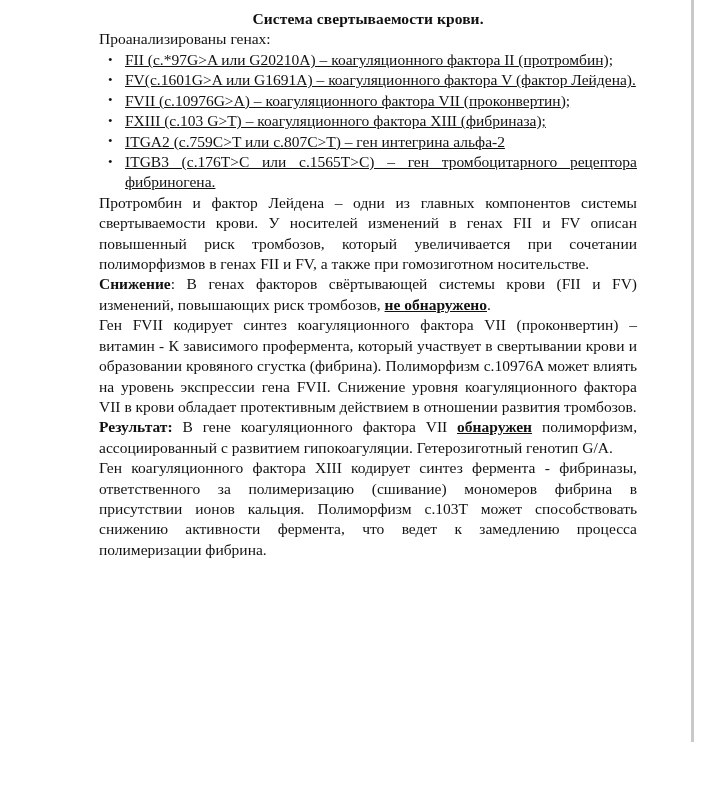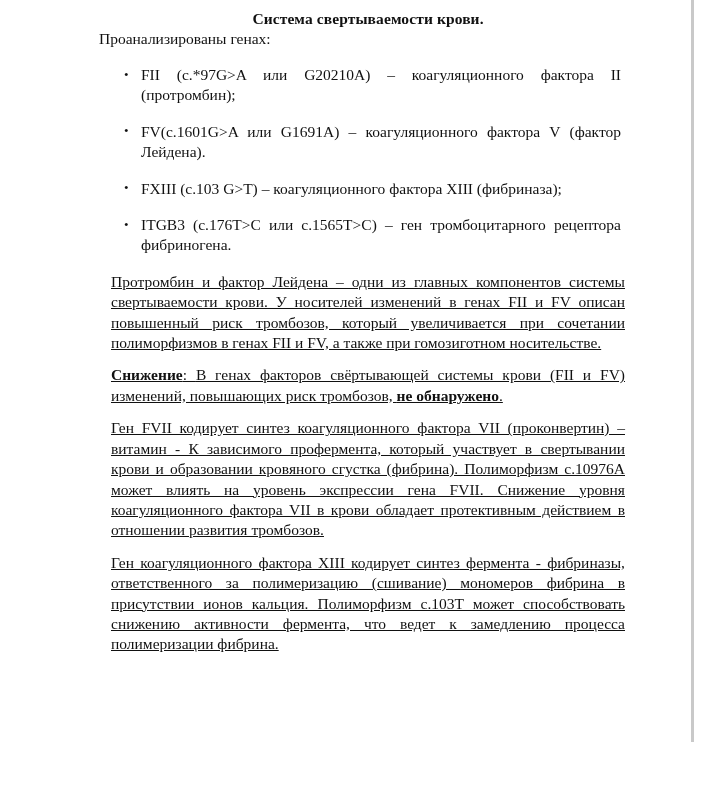--- a/index.html
+++ b/index.html
@@ -59,39 +59,39 @@
     margin: 0;
     padding: 0;
   }
   ul.gene-list li {
     position: relative;
     font-size: 15.5px;
     line-height: 20.4px;
     text-align: justify;
     text-justify: inter-word;
     padding-left: 26px;
-    margin: 16px;
+    margin: 0;
+    text-decoration: underline;
   }
   ul.gene-list li::before {
     content: "\2022";
     position: absolute;
     left: 9px;
     top: -0.5px;
     font-size: 13px;
     line-height: 20.4px;
   }
 
   p.body-para {
     font-size: 15.5px;
     line-height: 20.4px;
     text-align: justify;
     text-justify: inter-word;
-    margin: 12px;
+    margin: 0;
     hyphens: none;
-    text-decoration: underline;
   }
 
   .gap-before {
     margin-top: 20px;
   }
 
   .b { font-weight: bold; }
   .bu { font-weight: bold; text-decoration: underline; }
 </style>
 </head>
@@ -99,26 +99,29 @@
 
 <div class="page">
 
   <h1 class="doc-title">Система свертываемости крови.</h1>
 
   <div class="intro-line">Проанализированы генах:</div>
 
   <ul class="gene-list">
     <li>FII (c.*97G&gt;A или G20210A) – коагуляционного фактора II (протромбин);</li>
     <li>FV(c.1601G&gt;A или G1691A) – коагуляционного фактора V (фактор Лейдена).</li>
+    <li>FVII (c.10976G&gt;A) – коагуляционного фактора VII (проконвертин);</li>
     <li>FXIII (c.103 G&gt;T) – коагуляционного фактора XIII (фибриназа);</li>
+    <li>ITGA2 (c.759C&gt;T или c.807C&gt;T) – ген интегрина альфа-2</li>
     <li>ITGB3 (c.176T&gt;C или c.1565T&gt;C) – ген тромбоцитарного рецептора фибриногена.</li>
   </ul>
 
   <p class="body-para gap-before">Протромбин и фактор Лейдена – одни из главных компонентов системы свертываемости крови. У носителей изменений в генах FII и FV описан повышенный риск тромбозов, который увеличивается при сочетании полиморфизмов в генах FII и FV, а также при гомозиготном носительстве.</p>
   <p class="body-para"><span class="b">Снижение</span><span>: </span><span>В генах факторов свёртывающей системы крови (FII и FV) изменений, повышающих риск тромбозов, </span><span class="bu">не обнаружено</span><span>.</span></p>
 
   <p class="body-para gap-before">Ген FVII кодирует синтез коагуляционного фактора VII (проконвертин) – витамин - К зависимого профермента, который участвует в свертывании крови и образовании кровяного сгустка (фибрина). Полиморфизм c.10976A может влиять на уровень экспрессии гена FVII. Снижение уровня коагуляционного фактора VII в крови обладает протективным действием в отношении развития тромбозов.</p>
+  <p class="body-para"><span class="b">Результат:</span><span> </span><span>В гене коагуляционного фактора VII </span><span class="bu">обнаружен</span><span> полиморфизм, ассоциированный с развитием гипокоагуляции. Гетерозиготный генотип G/A.</span></p>
 
   <p class="body-para gap-before">Ген коагуляционного фактора XIII кодирует синтез фермента -  фибриназы, ответственного за полимеризацию (сшивание) мономеров фибрина в присутствии ионов кальция. Полиморфизм c.103T может способствовать снижению активности фермента, что ведет к замедлению процесса полимеризации фибрина.</p>
 
 </div>
 
 <div class="page-edge-line"></div>
 
 </body></html>

